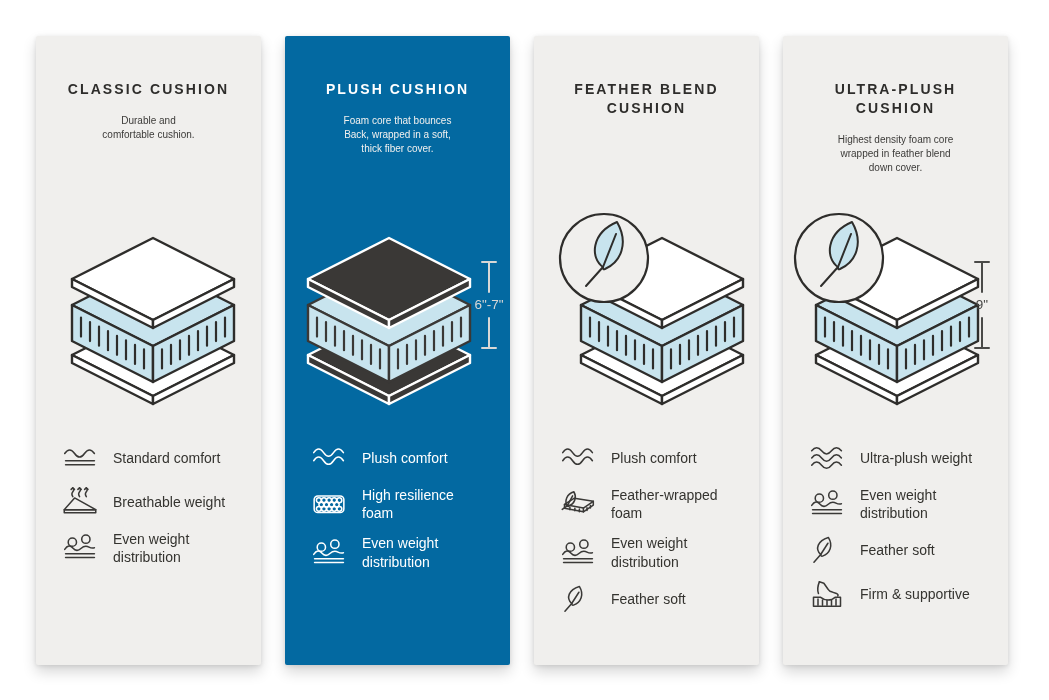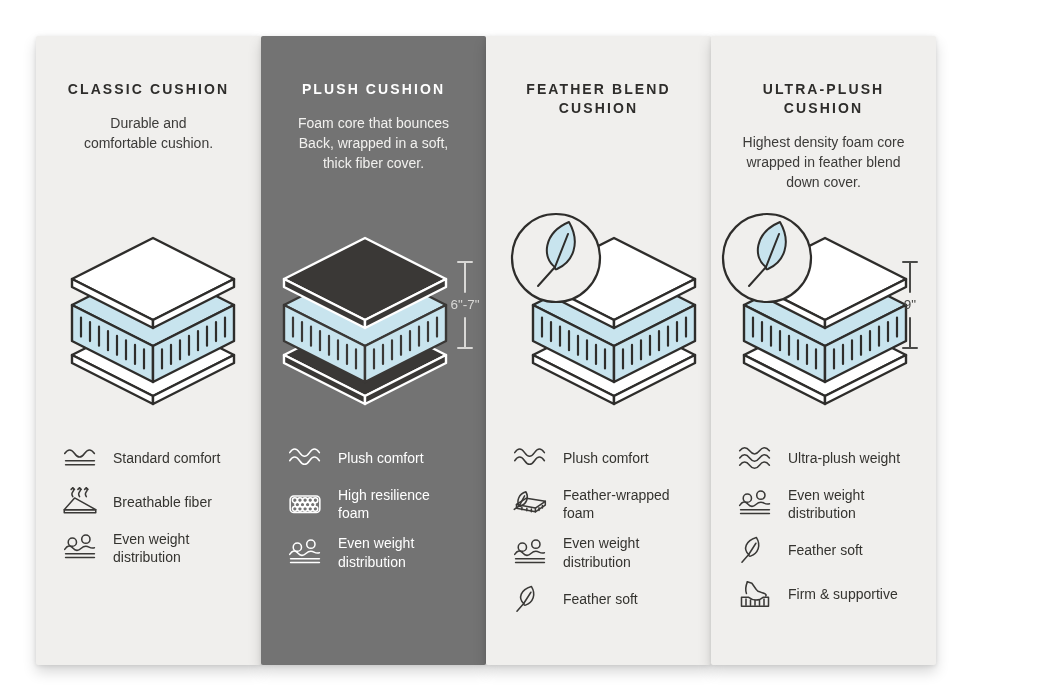--- a/index.html
+++ b/index.html
@@ -1,37 +1,37 @@
 <!DOCTYPE html>
 <html><head>
 <meta charset="utf-8">
 <style>
   html,body{margin:0;padding:0;}
   body{
     width:1049px;height:700px;background:#ffffff;
     font-family:"Liberation Sans","DejaVu Sans",sans-serif;
     -webkit-font-smoothing:antialiased;overflow:hidden;
   }
-  .board{display:flex;padding:36px 0 4px 36px;align-items:flex-end;}
+  .board{display:flex;gap:24px;padding:36px 0 4px 36px;align-items:flex-end;}
   .card{
     width:225px;height:629px;box-sizing:border-box;
     background:#f0efed;border-radius:2px;
     box-shadow:0 7px 14px rgba(0,0,0,.16),0 1px 4px rgba(0,0,0,.10);
     padding-top:40px;flex:0 0 auto;
   }
-  .card.dark{background:#737373;}
+  .card.dark{background:#0369a1;}
   .head{height:150px;text-align:center;padding:0 10px;}
   .title{
     margin:4px auto 15px;max-width:192px;
     font-size:14px;font-weight:700;letter-spacing:2.1px;
     color:#2e2d2b;line-height:1.35;white-space:pre-line;
   }
   .card.dark .title{color:#ffffff;}
   .desc{
-    margin:0 auto;max-width:200px;font-size:14px;line-height:1.42;
+    margin:0 auto;max-width:200px;font-size:10px;line-height:1.42;
     color:#3c3b39;white-space:pre-line;
   }
   .card.dark .desc{color:#f2f1ef;}
   .diagram{
     height:196px;display:flex;justify-content:center;align-items:flex-start;
     position:relative;
   }
   .diagram svg{overflow:visible;display:block;}
   .features{list-style:none;margin:16px 0 0;padding:0 6px 0 26px;}
   .feature{display:flex;align-items:center;min-height:32px;margin-bottom:12px;}
@@ -92,21 +92,21 @@
               <path d="M2.5,24.5 L14,11.5 L37.5,24.5 Z"></path>
               <path d="M2.5,24.5 h35 v3.5 h-35 z"></path>
               <path d="M12,10 q-2,-3 0,-5.5 q2,-2.5 0,-4"></path>
               <path d="M19.5,10 q-2,-3 0,-5.5 q2,-2.5 0,-4"></path>
               <path d="M27,10 q-2,-3 0,-5.5 q2,-2.5 0,-4"></path>
               <path d="M10.2,2 L12,0.2 L13.8,2"></path>
               <path d="M17.7,2 L19.5,0.2 L21.3,2"></path>
               <path d="M25.2,2 L27,0.2 L28.8,2"></path>
             </svg>
           </span>
-          <span class="flabel">Breathable fiber</span>
+          <span class="flabel">Breathable weight</span>
         </li>
         <li class="feature">
           <span class="ficon">
             <svg width="36" height="30" viewBox="0 0 40 32" fill="none" stroke="currentColor" stroke-width="1.7" stroke-linecap="round" stroke-linejoin="round">
               <circle cx="11.5" cy="9.5" r="4.6"></circle>
               <circle cx="26.5" cy="6.2" r="4.6"></circle>
               <path d="M3,17.5 q4.5,-6.5 9,-1.5 q4.5,5 9,0.5 q4.5,-4 9,-1.5 q3,1.6 6,0.8"></path>
               <path d="M4,22.5 h32"></path>
               <path d="M4,26.5 h32"></path>
             </svg>

